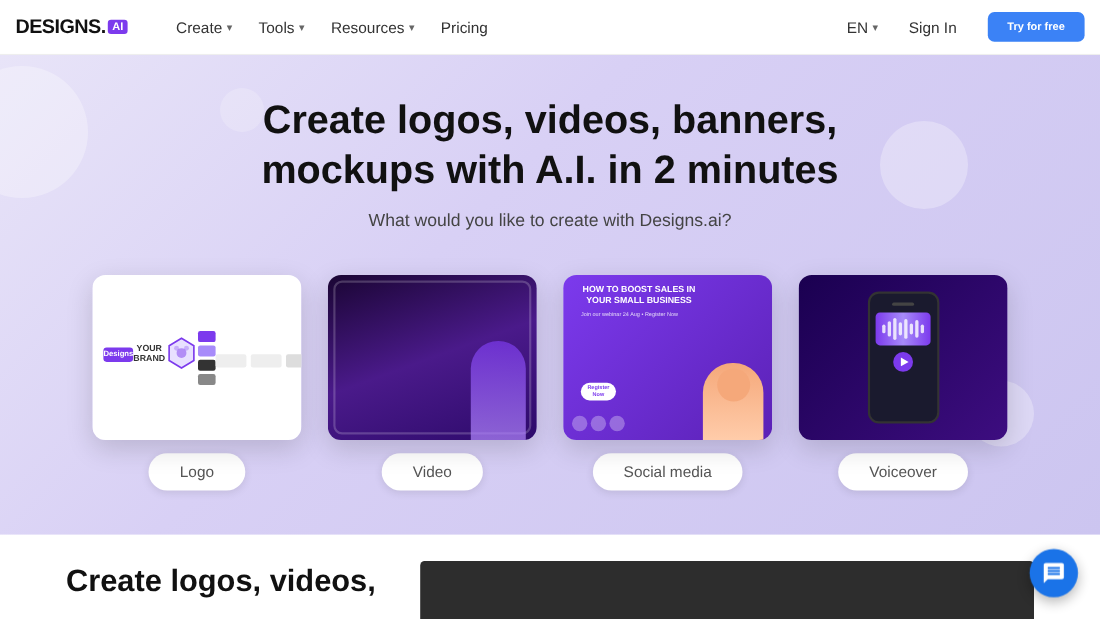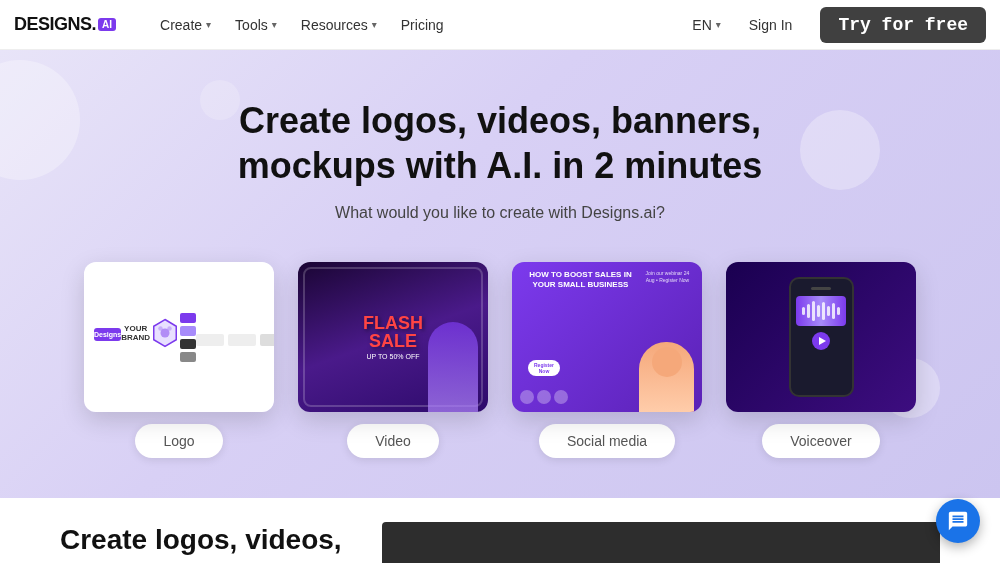--- a/index.html
+++ b/index.html
@@ -70,36 +70,35 @@
       color: #333;
       cursor: pointer;
     }
     .sign-in-btn {
       font-size: 14px;
       color: #333;
       cursor: pointer;
       padding: 6px 12px;
     }
     .try-free-btn {
-      background: #404040;
+      background: #3b82f6;
       color: white;
       border: none;
       padding: 8px 18px;
       border-radius: 6px;
-      font-size: 18px;
+      font-size: 10px;
       font-weight: 600;
       cursor: pointer;
       white-space: nowrap;
-      font-family: Liberation Mono, monospace;
     }
 
     
     .hero {
       background: linear-gradient(135deg, #e8e4f8 0%, #d8d0f5 40%, #ccc5f0 100%);
-      padding: 48px 60px 40px;
+      padding: 36px 60px 40px;
       text-align: center;
       position: relative;
       overflow: hidden;
       min-height: 430px;
     }
 
     
     .circle-deco {
       position: absolute;
       border-radius: 50%;
@@ -255,21 +254,21 @@
       border: 2px solid rgba(255,255,255,0.2);
       border-radius: 8px;
     }
 
     
     .social-card-img {
       background: linear-gradient(135deg, #7c3aed 0%, #5b21b6 100%);
       width: 100%;
       height: 100%;
       display: flex;
-      flex-direction: row;
+      flex-direction: column;
       padding: 8px;
       position: relative;
     }
     .social-card-title {
       color: white;
       font-size: 8px;
       font-weight: 800;
       line-height: 1.3;
       max-width: 70%;
       margin-bottom: 4px;
@@ -520,24 +519,20 @@
           </div>
         </div>
       </div>
       <button class="card-label-btn">Logo</button>
     </div>
 
     <div class="card-item">
       <div class="card-image-wrap">
         <div class="video-card-img">
           <div class="video-tablet-frame"></div>
-          <div style="z-index:2; text-align:center;">
-            <div class="flash-sale-text">FLASH<br>SALE</div>
-            <div class="flash-sub">UP TO 50% OFF</div>
-          </div>
           <div class="video-person"></div>
         </div>
       </div>
       <button class="card-label-btn">Video</button>
     </div>
 
     <div class="card-item">
       <div class="card-image-wrap">
         <div class="social-card-img">
           <div class="social-card-title">HOW TO BOOST SALES IN YOUR SMALL BUSINESS</div>

